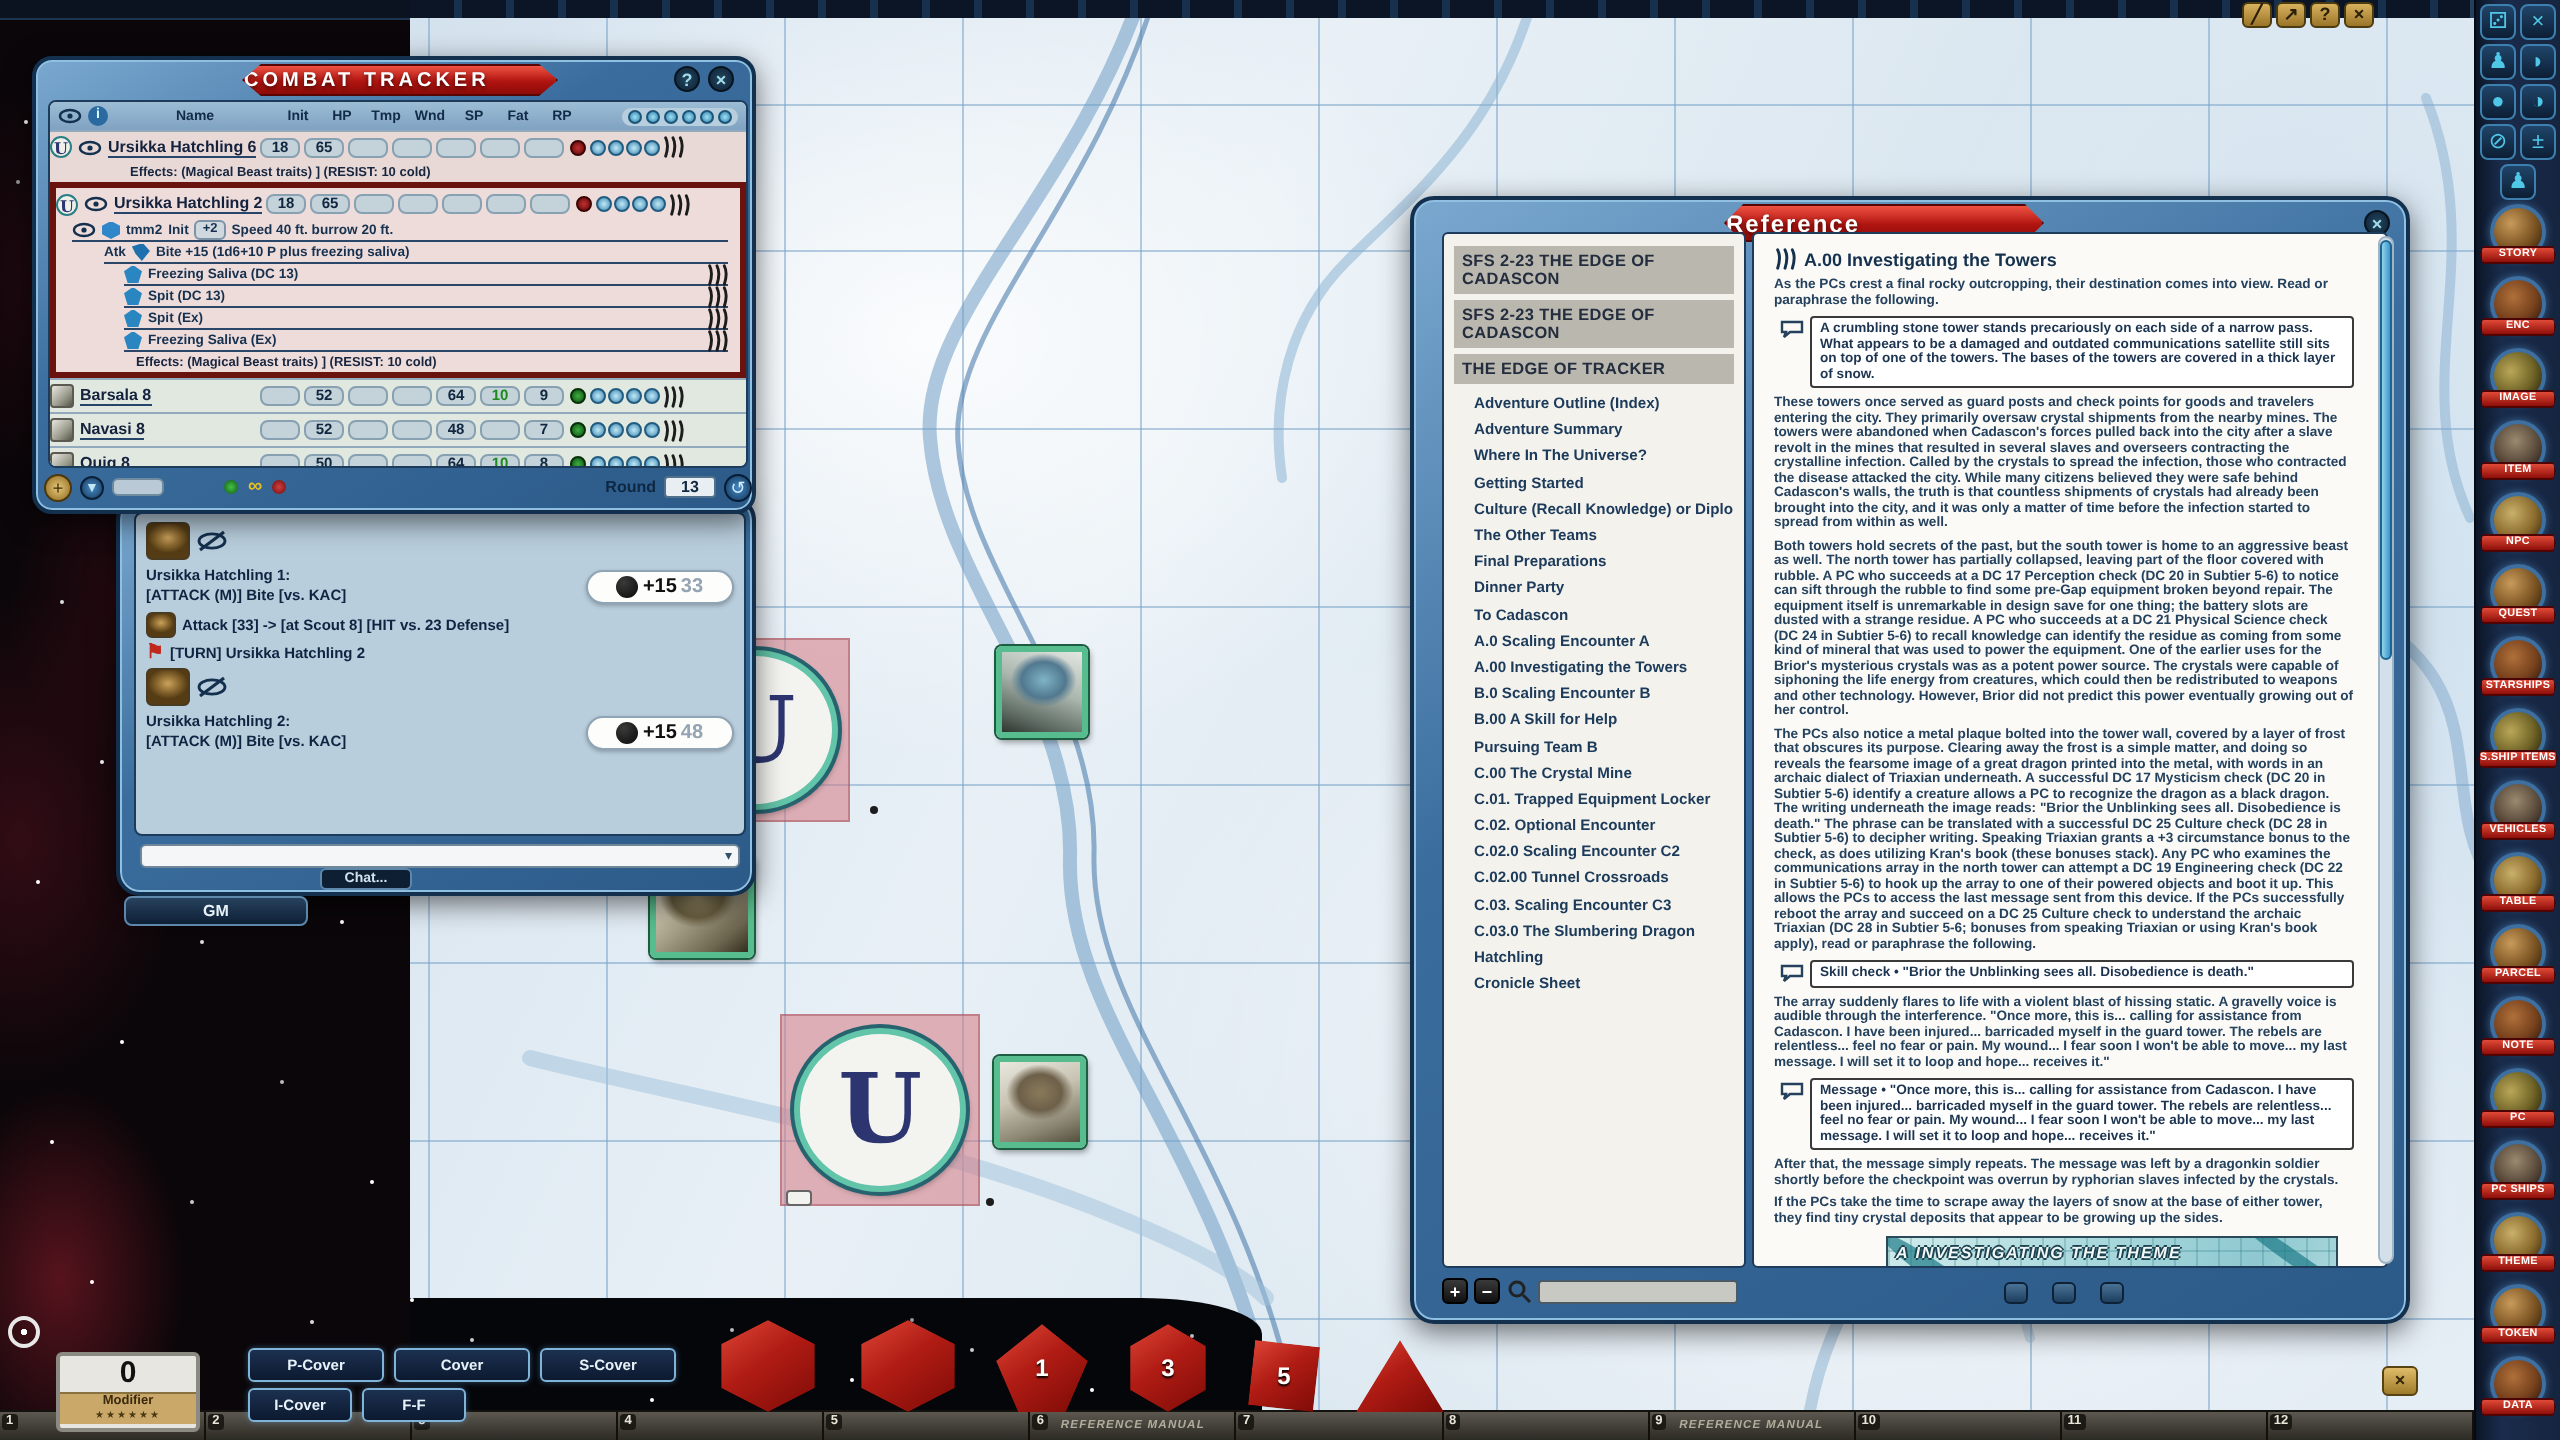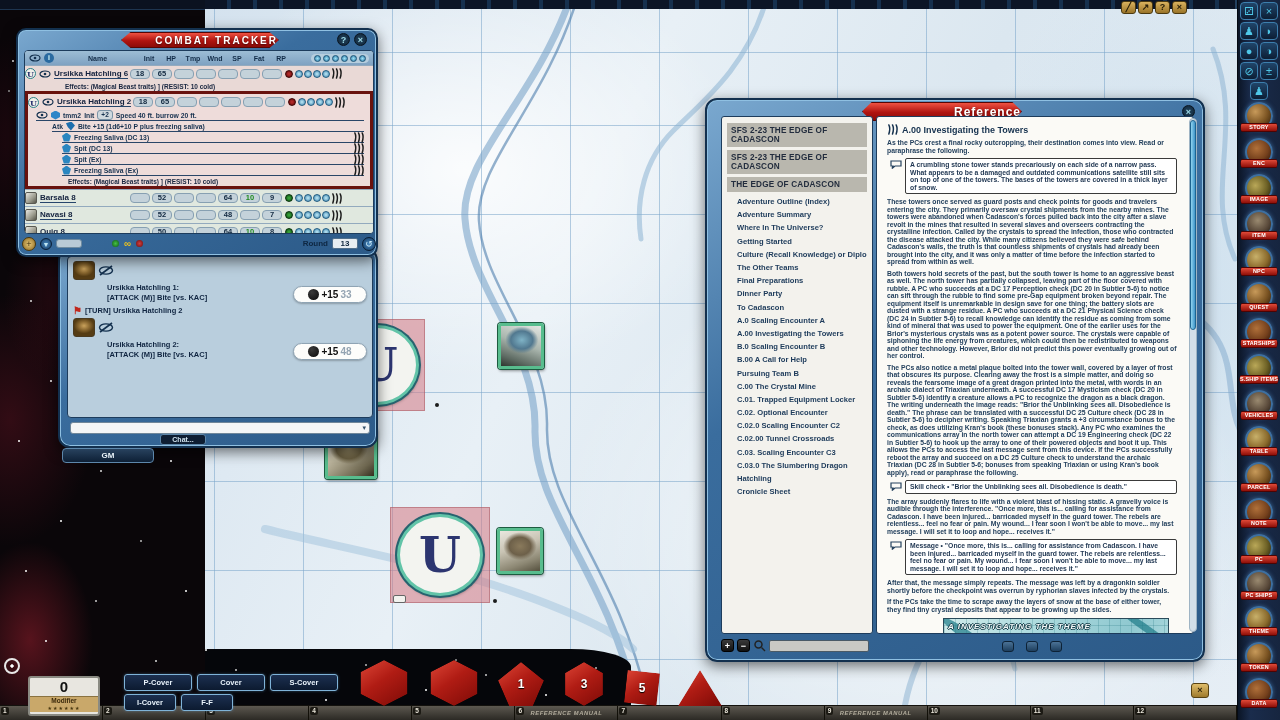--- a/index.html
+++ b/index.html
@@ -65,21 +65,21 @@
     display:flex;align-items:center;justify-content:center;}
   .u-oval span{font-family:"DejaVu Serif",serif;font-weight:bold;color:#2c3570;}
   .token-badge{position:absolute;width:13px;height:8px;background:#f2f2ee;border:1px solid #666;border-radius:2px;font-size:5px;line-height:6px;text-align:center;color:#555;}
   .token-dot{position:absolute;width:4px;height:4px;border-radius:50%;background:#1c1c1c;}
   .map-tool{position:absolute;width:18px;height:15px;border-radius:3px;background:linear-gradient(#e0bd6a,#9e7a2c);border:1px solid #574212;color:#33260a;font-size:9px;font-weight:bold;text-align:center;line-height:13px;}
 
   
   .fg-frame{position:absolute;border-radius:10px;background:linear-gradient(150deg,#7aa8cf,#3a6d9e 40%,#2c5a88);
     border:2px solid #13304e;box-shadow:0 4px 14px rgba(0,0,0,.55), inset 0 0 0 1px #8fc0e2;}
   .banner{position:absolute;background:linear-gradient(#ef5242,#b01410 55%,#8c0b08);
-    border:1px solid #570603;color:#fff;font-weight:bold;text-align:right;
+    border:1px solid #570603;color:#fff;font-weight:bold;text-align:left;
     clip-path:polygon(6% 0,94% 0,100% 50%,94% 100%,6% 100%,0 50%);
     text-shadow:0 1px 2px rgba(0,0,0,.6);}
   .wbtn{position:absolute;width:13px;height:13px;border-radius:50%;background:radial-gradient(#24465f,#0d2236);
     border:1px solid #09141f;color:#9fdbe8;font-size:9px;font-weight:bold;text-align:center;line-height:12px;}
 
   
   .ct{left:16px;top:28px;width:362px;height:229px;z-index:4;}
   .ct-inner{position:absolute;left:6px;top:20px;width:350px;height:184px;background:#cfdfea;border:1px solid #1d3c5c;border-radius:4px;overflow:hidden;}
   .ct-header{display:flex;align-items:center;height:14px;background:linear-gradient(#9dbdd5,#7fa2c2);
     font-size:7px;font-weight:bold;color:#122c48;}
@@ -127,21 +127,21 @@
   
   .chat{left:58px;top:248px;width:320px;height:200px;z-index:3;border-radius:12px;}
   .chat-log{position:absolute;left:7px;top:6px;width:306px;height:162px;background:#b9cedd;border:1px solid #1d3c5c;border-radius:4px;overflow:hidden;padding:4px 5px 0 5px;}
   .cmsg{font-size:7.5px;font-weight:bold;color:#0f2440;margin-bottom:3px;display:flex;align-items:center;gap:3px;}
   .portrait{width:15px;height:13px;border-radius:3px;border:1px solid #4a3a20;flex:none;
     background:radial-gradient(50% 45% at 50% 40%, #caa25c 0%, #8a6830 55%, #553c14 100%);}
   .portrait.big{width:22px;height:19px;}
   .eyeslash{width:16px;height:11px;}
   .eyeslash ellipse{fill:none;stroke:#13304e;stroke-width:1.4;}
   .eyeslash line{stroke:#13304e;stroke-width:1.6;}
-  .rollrow{display:flex;align-items:flex-end;margin-bottom:3px;margin-left:34px;}
+  .rollrow{display:flex;align-items:center;margin-bottom:3px;}
   .rolltxt{flex:1;}
   .rolltxt div{font-size:7.5px;font-weight:bold;color:#0f2440;line-height:10px;}
   .rollchip{width:74px;height:17px;background:#fdfdfb;border:1px solid #8fa4b4;border-radius:9px;display:flex;align-items:center;justify-content:center;gap:2px;flex:none;box-shadow:0 1px 2px rgba(0,0,0,.25);}
   .d20ic{width:11px;height:11px;border-radius:50%;background:radial-gradient(circle at 35% 30%,#3a3a3a,#0a0a0a);}
   .rmod{font-size:10px;font-weight:bold;color:#111;}
   .rtot{font-size:10px;font-weight:bold;color:#94a4b2;}
   .turnflag{color:#c0281e;font-size:10px;line-height:8px;}
   .chat-input{position:absolute;left:10px;top:172px;width:300px;height:12px;background:#f4f6f7;border:1px solid #70879a;border-radius:3px;}
   .chat-input .caret{position:absolute;right:3px;top:1px;font-size:7px;color:#33506a;}
   .chat-tab{position:absolute;left:100px;top:184px;width:46px;height:11px;background:#0e1e33;border:1px solid #5d87ab;border-radius:3px;color:#cfe2ee;font-size:7px;font-weight:bold;text-align:center;line-height:10px;}
@@ -305,20 +305,24 @@
         <div>Ursikka Hatchling 1:</div>
         <div>[ATTACK (M)] Bite [vs. KAC]</div>
       </div>
       <div class="rollchip">
         <span class="d20ic"></span>
         <span class="rmod">+15</span>
         <span class="rtot">33</span>
       </div>
     </div>
     <div class="cmsg">
+        <span class="portrait"></span>
+        <span>Attack [33] -&gt; [at Scout 8] [HIT vs. 23 Defense]</span>
+      </div>
+    <div class="cmsg">
         <span class="turnflag">⚑</span>
         <span>[TURN] Ursikka Hatchling 2</span>
       </div>
     <div class="cmsg">
         <span class="portrait big"></span>
       <svg class="eyeslash" viewBox="0 0 16 11">
           <ellipse cx="8" cy="5.5" rx="6.5" ry="3.6"></ellipse>
           <line x1="2" y1="10" x2="14" y2="1"></line>
         </svg>
       </div>
@@ -563,36 +567,36 @@
 </div>
 
 <div class="fg-frame ref">
   <div class="banner ref-banner">Reference</div>
   <div class="wbtn" style="right:8px;top:5px;">×</div>
 
   <div class="toc">
     <div>
       <div class="toc-h">SFS 2-23 THE EDGE OF CADASCON</div>
         <div class="toc-h">SFS 2-23 THE EDGE OF CADASCON</div>
-        <div class="toc-h">THE EDGE OF CADASCON</div>
+        <div class="toc-h">THE EDGE OF TRACKER</div>
     </div>
     <div>
       <div class="toc-i">Adventure Outline (Index)</div>
         <div class="toc-i">Adventure Summary</div>
         <div class="toc-i">Where In The Universe?</div>
         <div class="toc-i">Getting Started</div>
         <div class="toc-i">Culture (Recall Knowledge) or Diplomac</div>
         <div class="toc-i">The Other Teams</div>
         <div class="toc-i">Final Preparations</div>
         <div class="toc-i">Dinner Party</div>
         <div class="toc-i">To Cadascon</div>
         <div class="toc-i">A.0 Scaling Encounter A</div>
         <div class="toc-i">A.00 Investigating the Towers</div>
         <div class="toc-i">B.0 Scaling Encounter B</div>
-        <div class="toc-i">B.00 A Call for Help</div>
+        <div class="toc-i">B.00 A Skill for Help</div>
         <div class="toc-i">Pursuing Team B</div>
         <div class="toc-i">C.00 The Crystal Mine</div>
         <div class="toc-i">C.01. Trapped Equipment Locker</div>
         <div class="toc-i">C.02. Optional Encounter</div>
         <div class="toc-i">C.02.0 Scaling Encounter C2</div>
         <div class="toc-i">C.02.00 Tunnel Crossroads</div>
         <div class="toc-i">C.03. Scaling Encounter C3</div>
         <div class="toc-i">C.03.0 The Slumbering Dragon</div>
         <div class="toc-i">Hatchling</div>
         <div class="toc-i">Cronicle Sheet</div>

